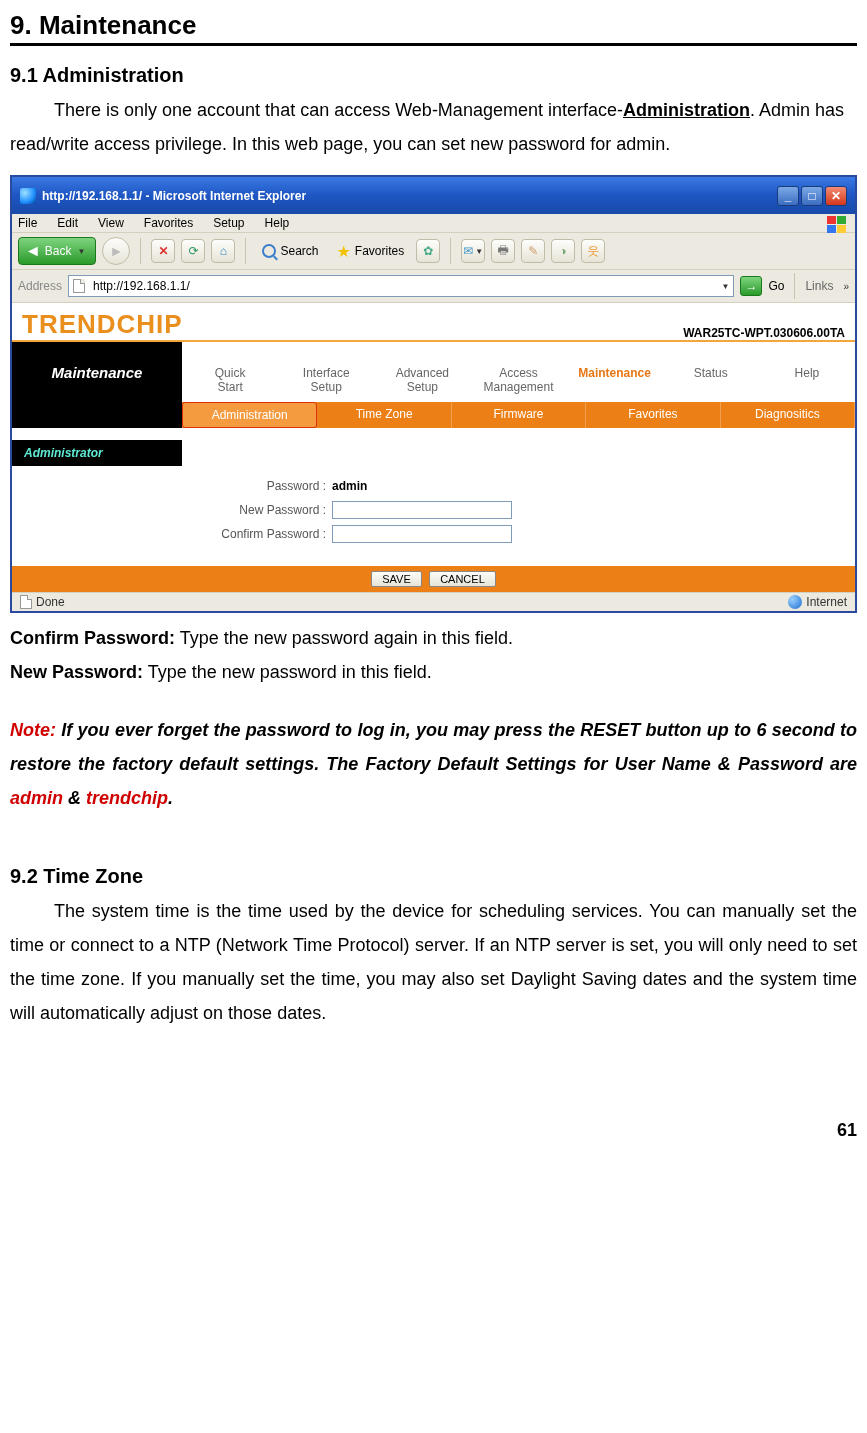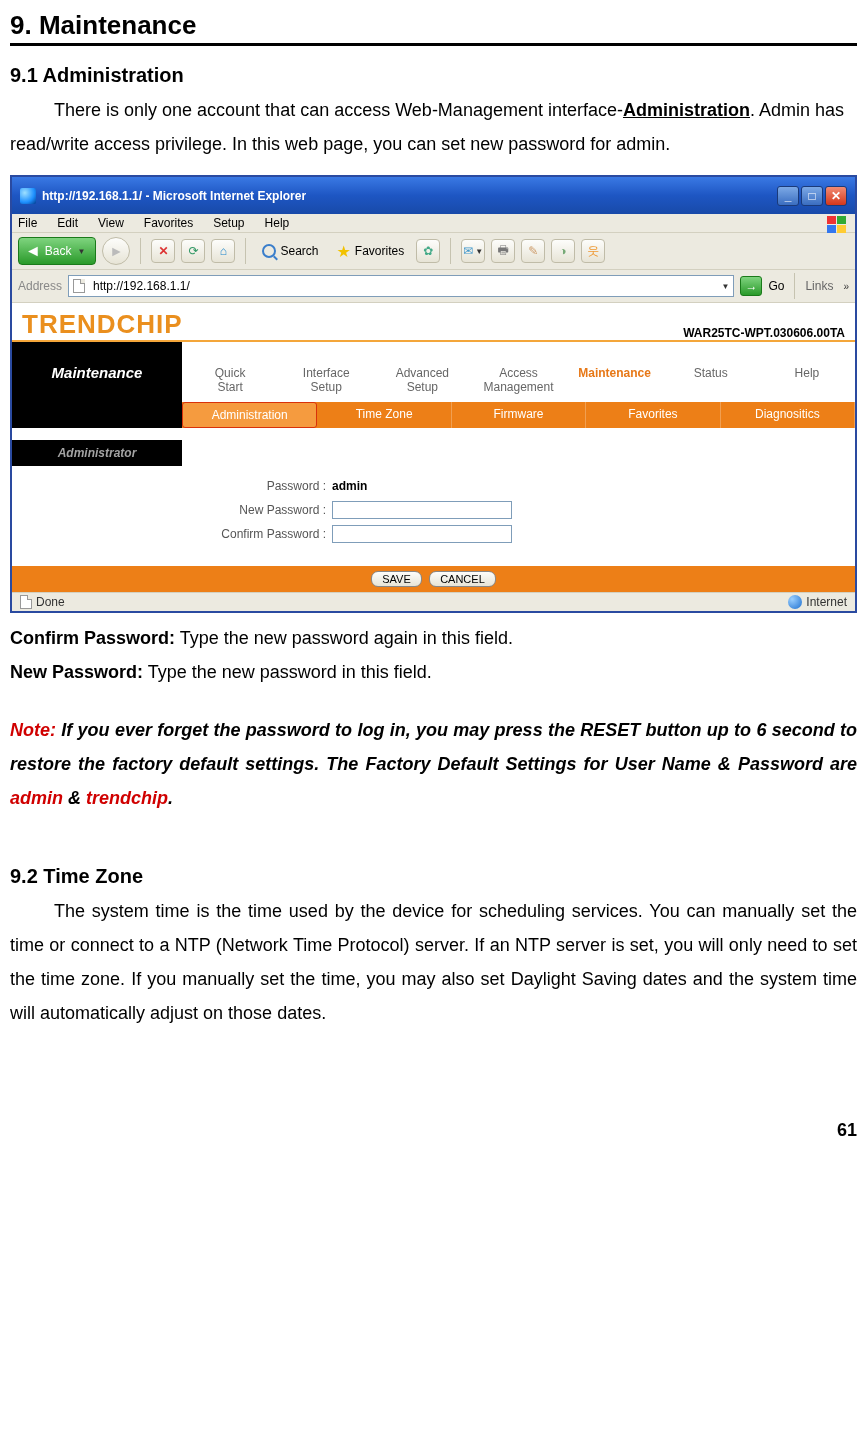--- a/index.html
+++ b/index.html
@@ -224,25 +224,25 @@
     border:1px solid #d9320a;
     border-radius:3px;
   }
   .section-row {
     display:flex;
     background:#fff3e0;
   }
   .section-label {
     width:170px;
     background:#000;
-    color:#a3a3a3;
+    color:#5eead4;
     font-weight:bold;
     font-style:italic;
     padding: 6px 12px;
-    text-align:center;
+    text-align:left;
   }
   .form-area {
     background:#fff;
     display:flex;
     padding: 8px 0 20px 0;
   }
   .form-left { width:170px;}
   .form-content { flex:1; }
   .form-line {
     display:flex;
@@ -262,21 +262,21 @@
     background:#ed7f17;
     padding: 5px;
     text-align:center;
   }
   .btn-bar button {
     font-family: Tahoma, Arial, sans-serif;
     font-size:11px;
     padding: 1px 10px;
     background: linear-gradient(to bottom,#fdfdfb,#e7e4d6);
     border:1px solid #888;
-    border-radius:7px;
+    border-radius:2px;
     margin:0 2px;
   }
   .status-row {
     background:#eceae0;
     border-top:1px solid #d3d0c0;
     display:flex;
     align-items:center;
     padding: 2px 8px;
     font-size:12px;
     color:#333;

